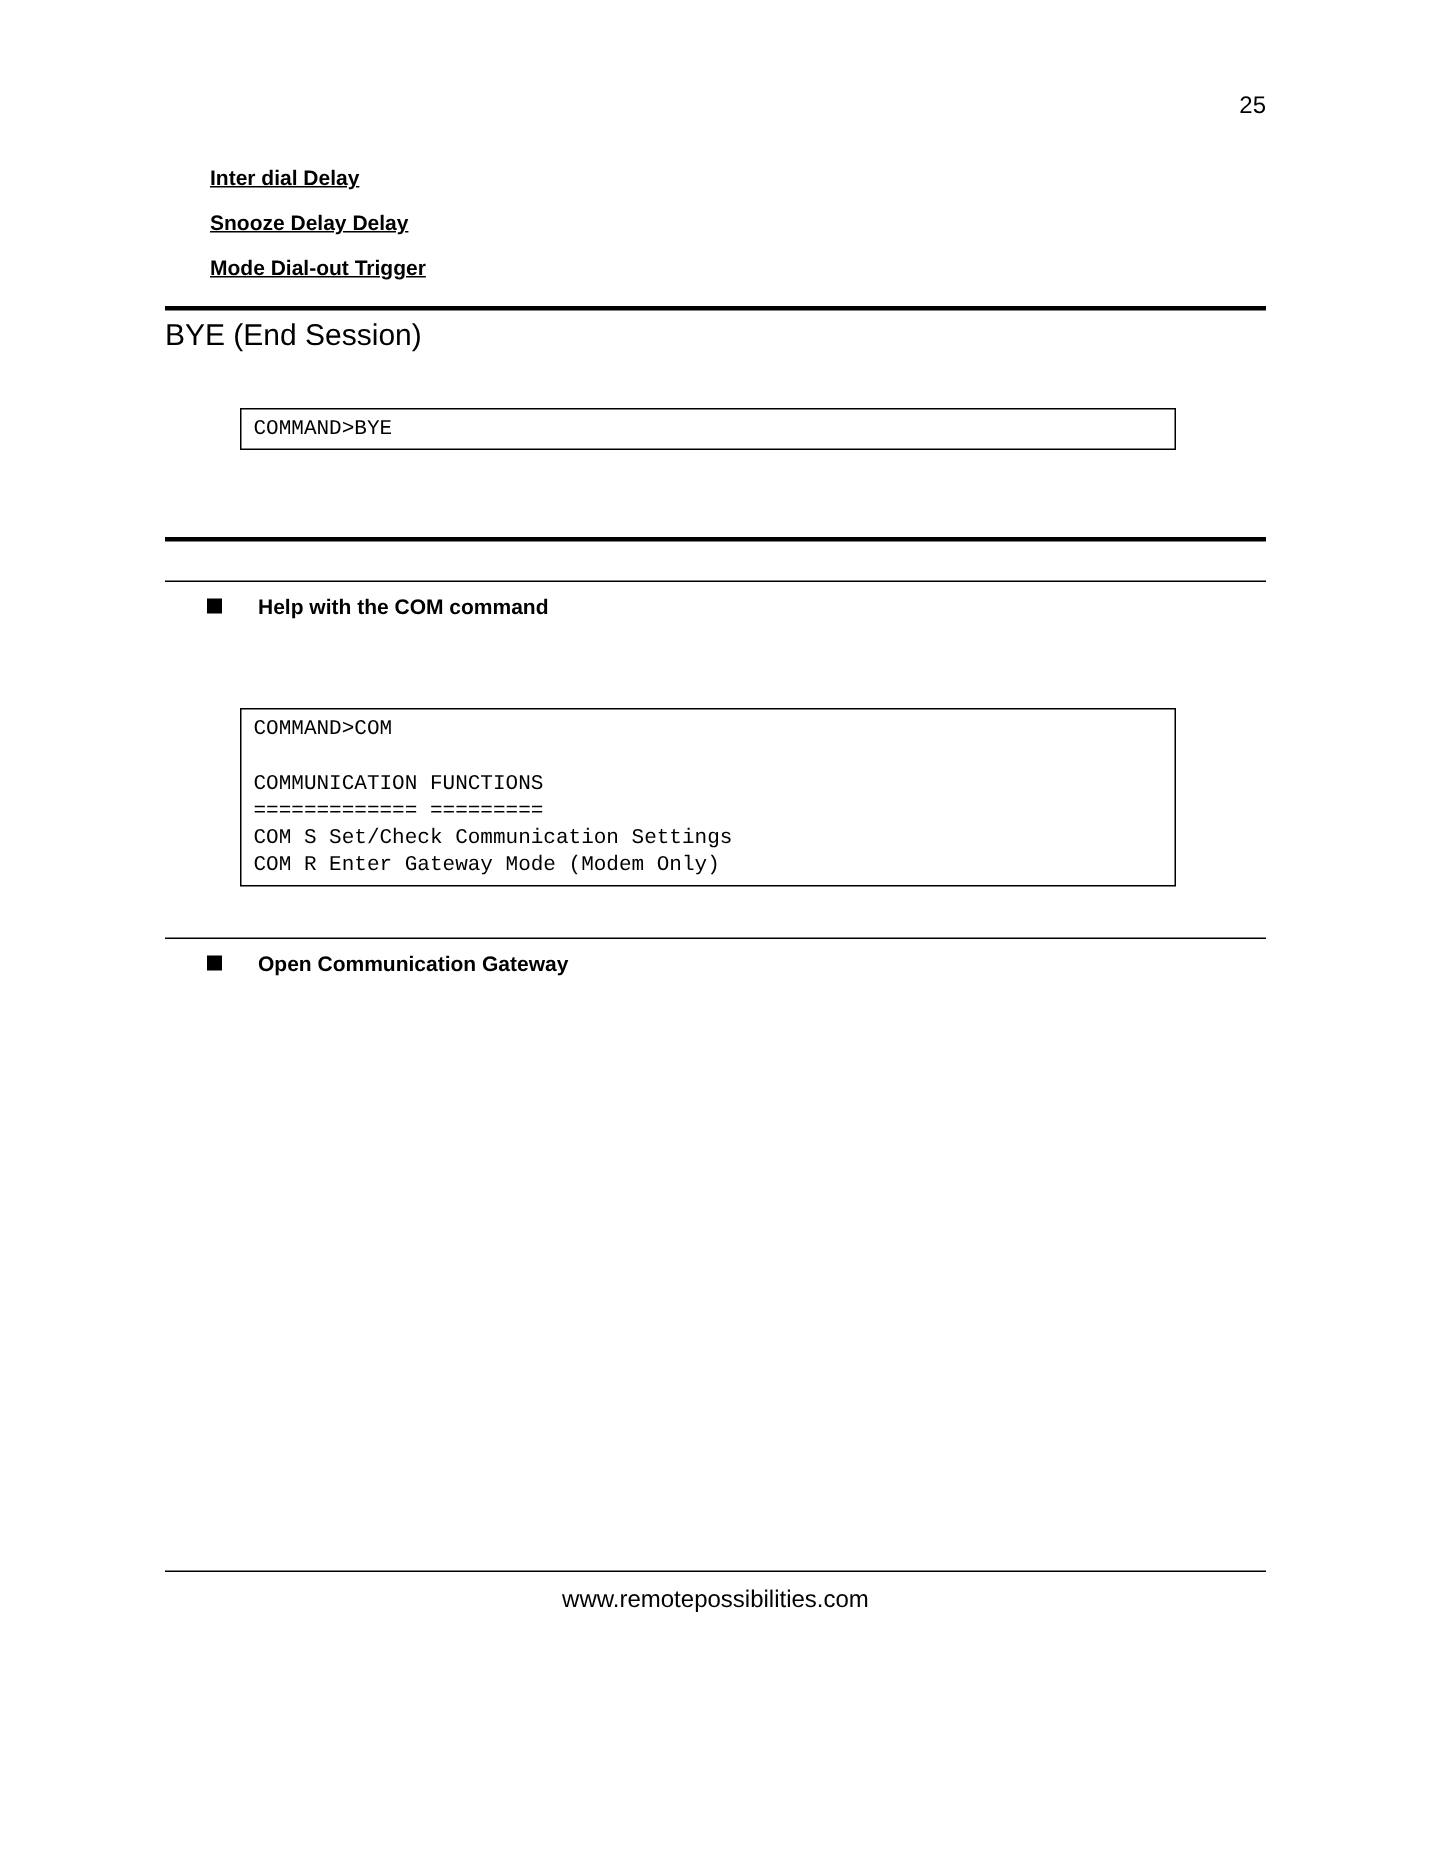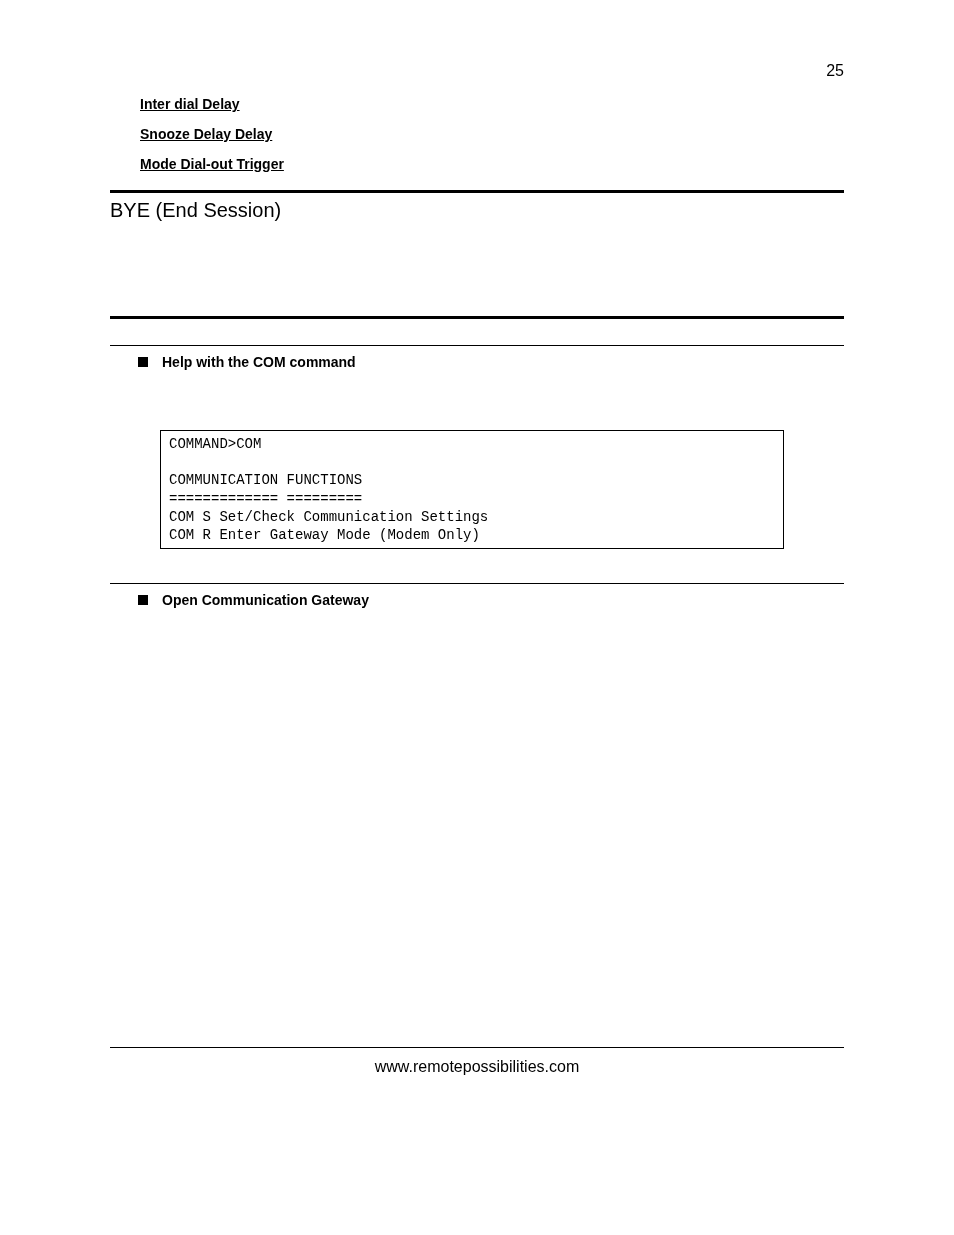--- a/index.html
+++ b/index.html
@@ -16,21 +16,21 @@
     box-sizing: border-box;
     padding: 60px 110px 0 110px;
   }
   .page-number {
     position: absolute;
     top: 62px;
     right: 110px;
     font-size: 16px;
   }
   .link-list {
-    margin-top: 36px;
+    margin-top: 50px;
     margin-left: 30px;
     font-weight: bold;
     font-size: 14px;
   }
   .link-list div {
     margin-bottom: 14px;
     text-decoration: underline;
   }
   .thick-rule {
     border: none;
@@ -53,21 +53,21 @@
     line-height: 1.3;
   }
   .thin-rule {
     border: none;
     border-top: 1px solid #000;
     margin: 0;
   }
   .sub-heading-row {
     display: flex;
     align-items: center;
-    gap: 14px;
+    gap: 24px;
     margin: 8px 0 0 28px;
     font-weight: bold;
     font-size: 14px;
     text-align: right;
   }
   .square-bullet {
     width: 10px;
     height: 10px;
     background: #000;
     flex-shrink: 0;
@@ -97,20 +97,21 @@
 
   <div class="link-list">
     <div>Inter dial Delay</div>
     <div>Snooze Delay Delay</div>
     <div>Mode Dial-out Trigger</div>
   </div>
 
   <hr class="thick-rule">
   <div class="section-title">BYE (End Session)</div>
 
+  <div class="code-box">COMMAND&gt;BYE</div>
 
   <div style="height:40px"></div>
 
   <hr class="thick-rule">
 
   <div style="height:20px"></div>
 
   <hr class="thin-rule">
   <div class="sub-heading-row">
     <div class="square-bullet"></div>

